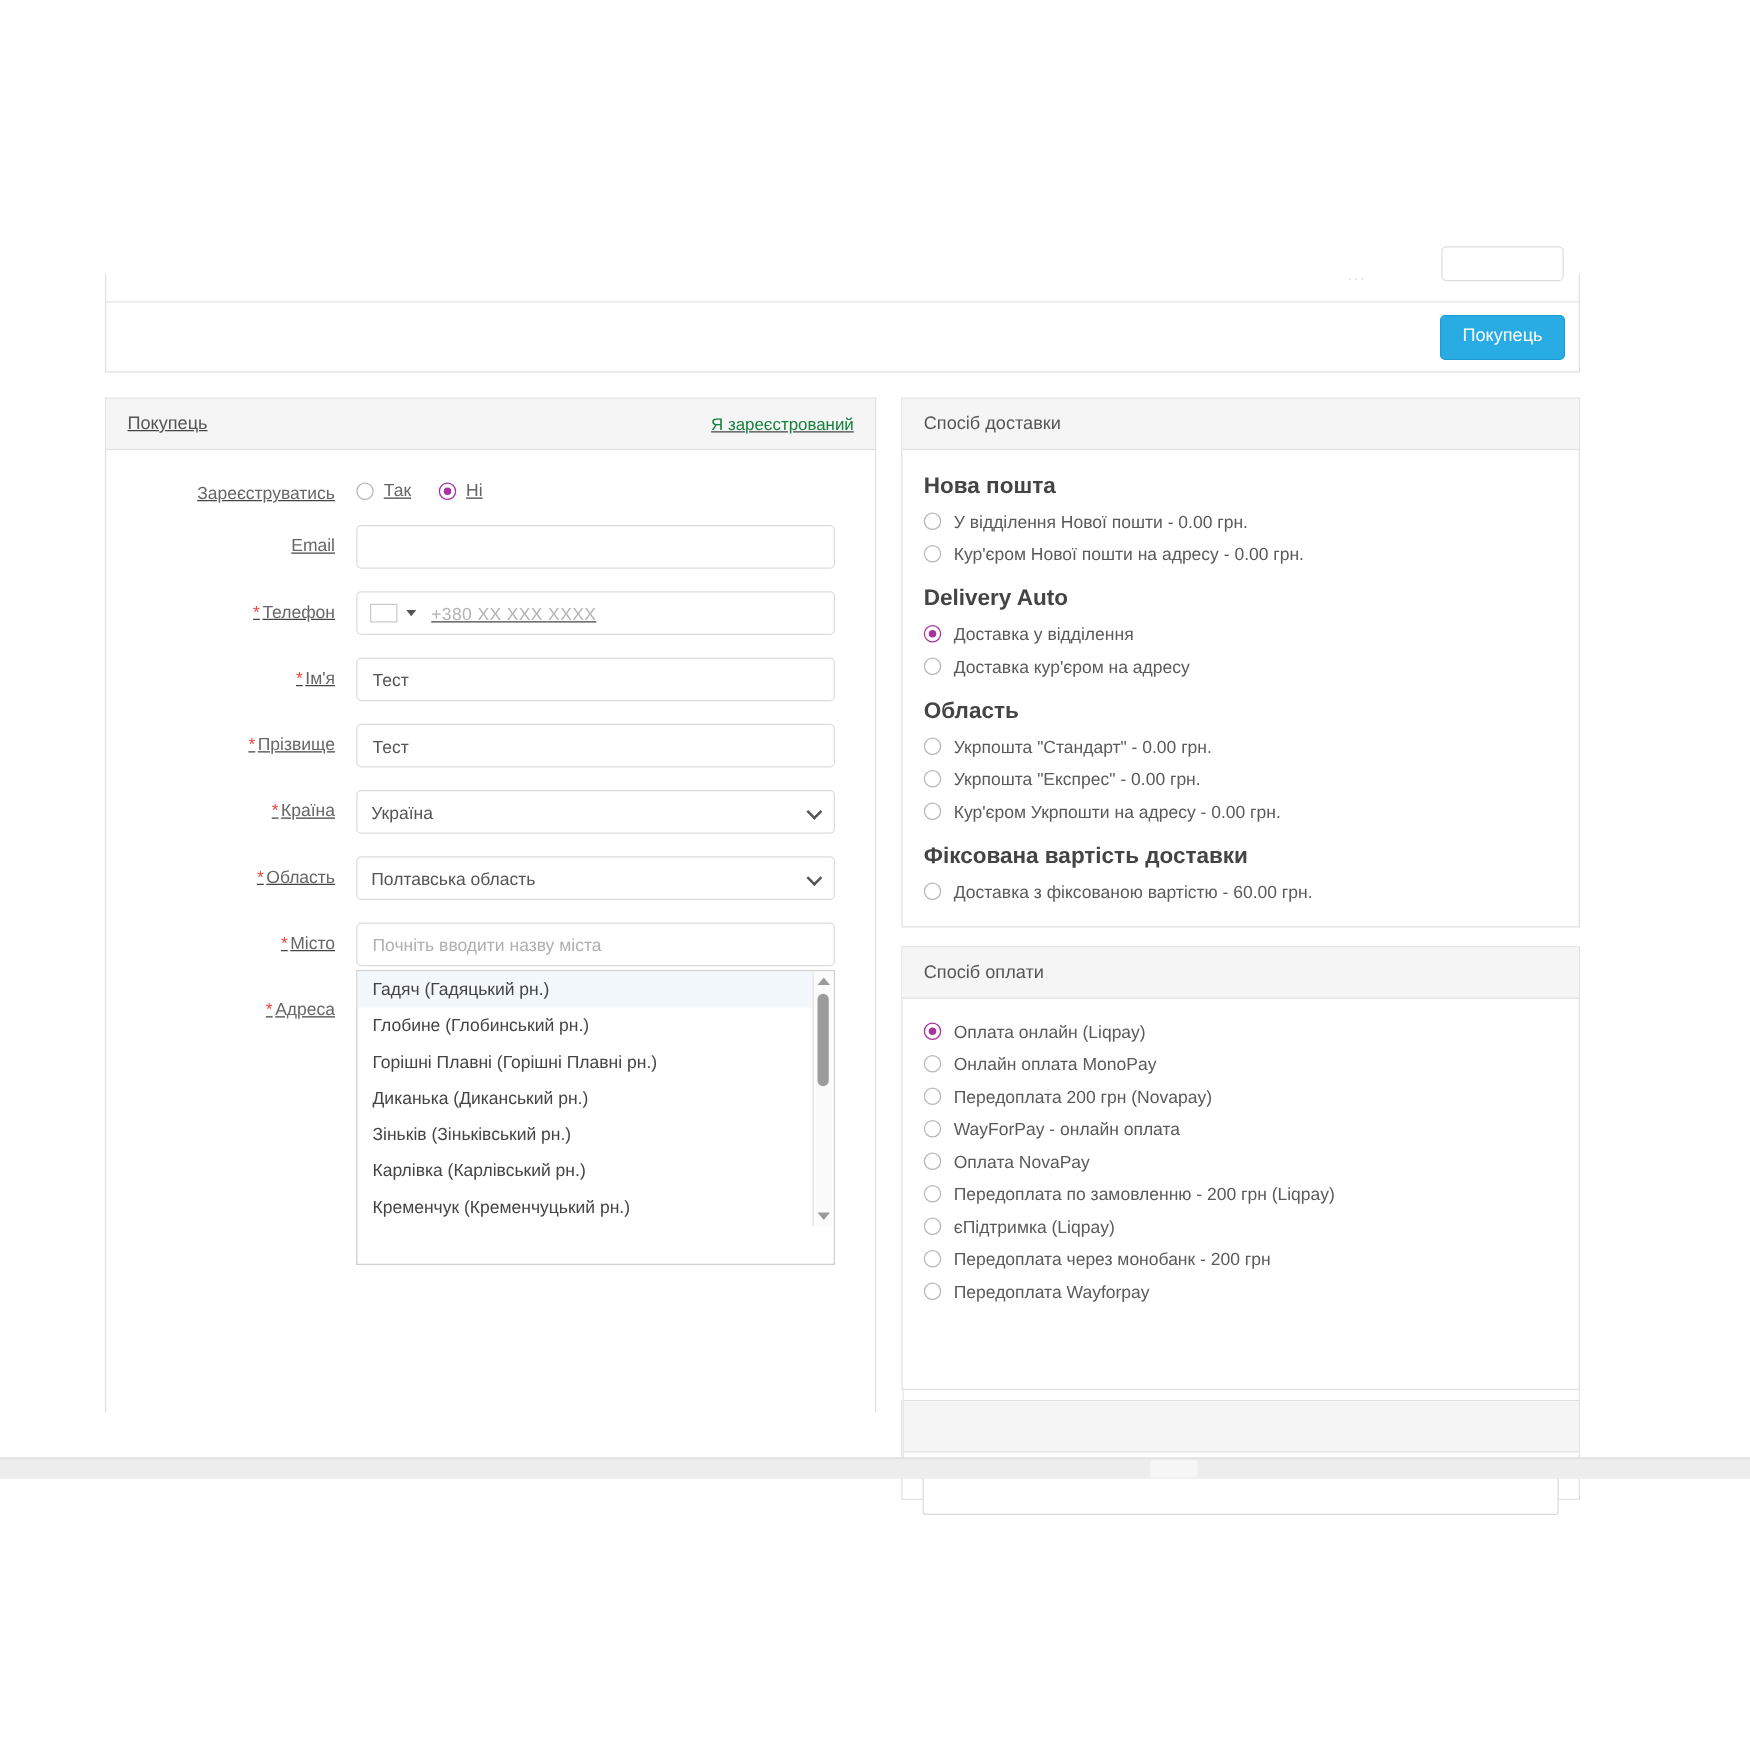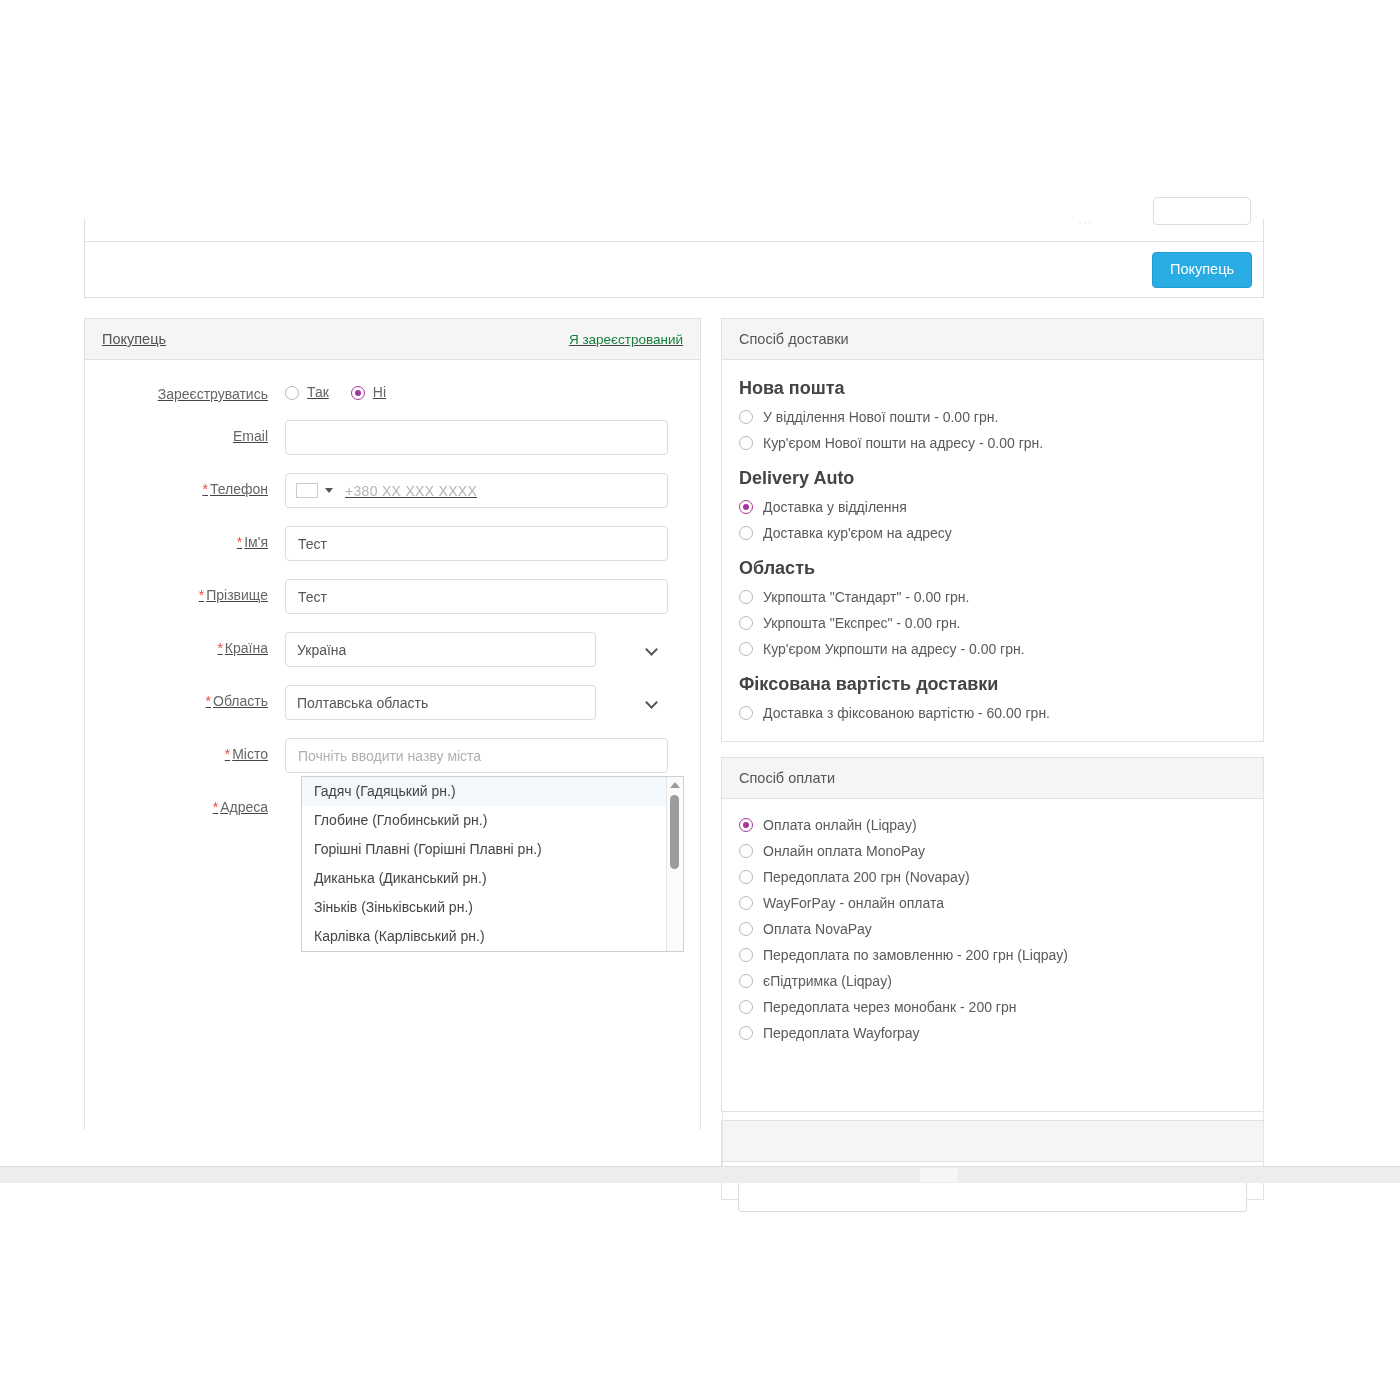--- a/index.html
+++ b/index.html
@@ -137,21 +137,21 @@
     background: #fff;
     font-size: 14px;
     color: #555;
     padding: 0 12px;
     box-sizing: border-box;
     font-family: "Liberation Sans", sans-serif;
     outline: none;
   }
   .inp::placeholder { color: #b0b0b0; }
   .sel {
-    width: 311px;
+    width: 383px;
     height: 35px;
     border: 1px solid #dcdcdc;
     border-radius: 4px;
     background: #fff;
     font-size: 14px;
     color: #555;
     padding: 0 11px;
     box-sizing: border-box;
     font-family: "Liberation Sans", sans-serif;
     appearance: none;
@@ -231,24 +231,24 @@
   .phone-text {
     margin-left: 12px;
     font-size: 14px;
     color: #b4b4b4;
     letter-spacing: 0.3px;
   }
 
   
   .autolist {
     position: absolute;
-    left: 16px;
+    left: 0;
     top: 38px;
     width: 383px;
-    height: 176px;
+    height: 236px;
     border: 1px solid #cfcfcf;
     background: #fff;
     box-sizing: border-box;
     overflow: hidden;
     z-index: 20;
   }
   .autolist-items { padding: 0; margin: 0; list-style: none; }
   .autolist li {
     font-size: 14px;
     color: #444;

